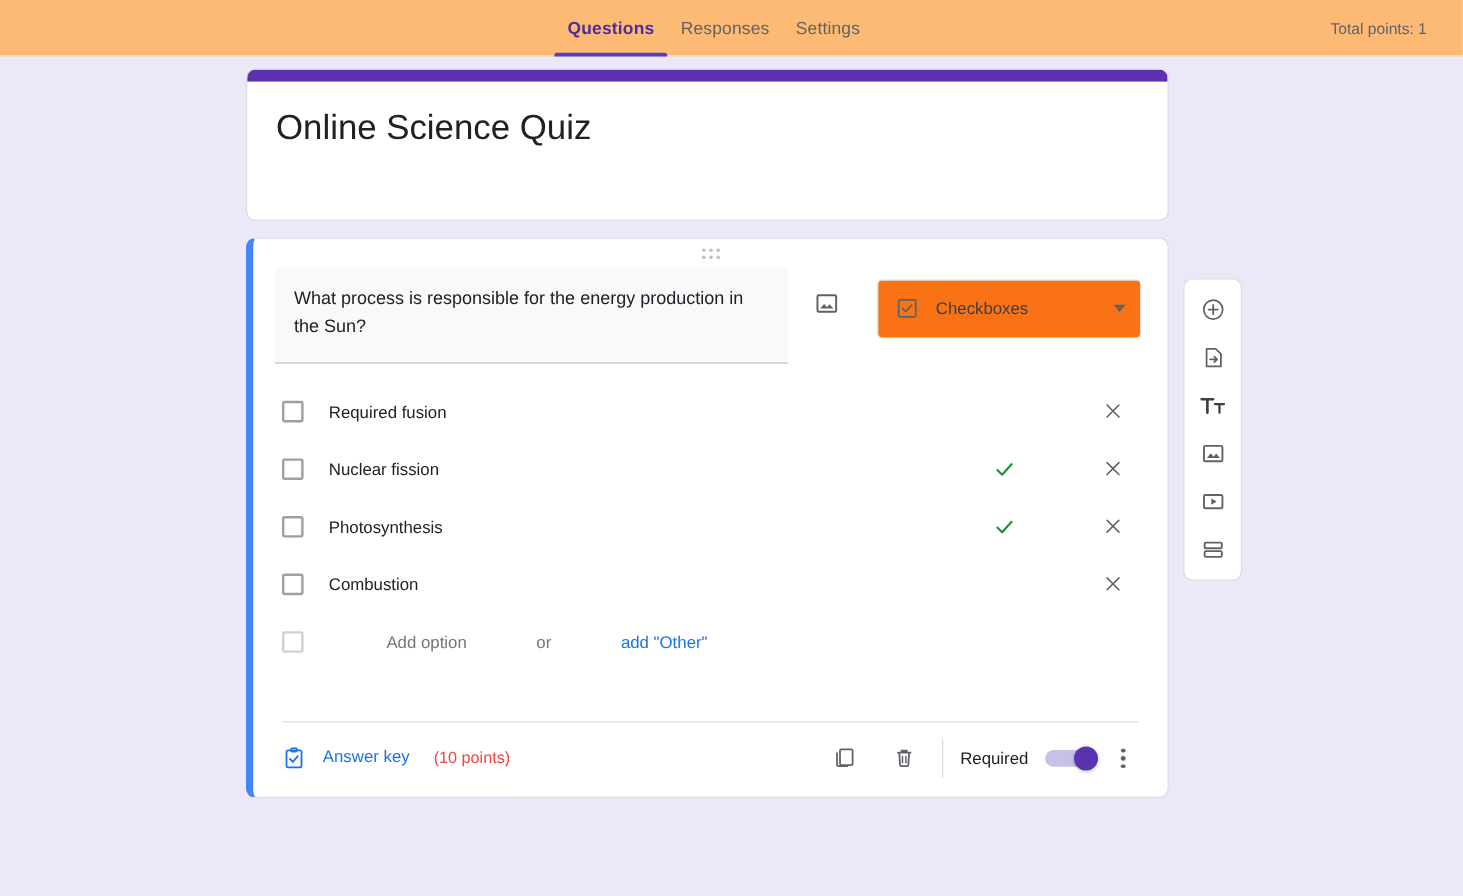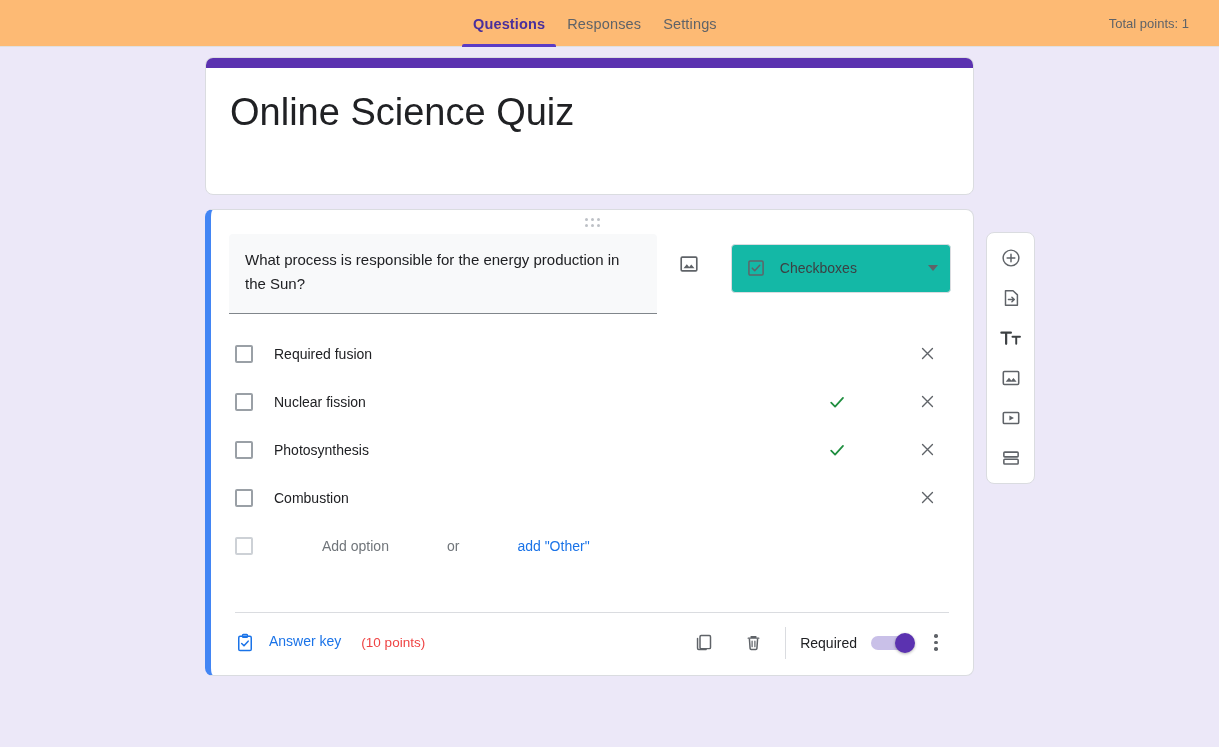--- a/index.html
+++ b/index.html
@@ -62,21 +62,21 @@
     border-radius: 8px;
     overflow: hidden;
     position: relative;
   }
   .header-band {
     height: 10px;
     background: #5b32b0;
   }
   .header-body { padding: 22px 24px 30px 24px; }
   .form-title {
-    font-size: 38px;
+    font-size: 29px;
     color: #202124;
     font-weight: 400;
     letter-spacing: 0;
     margin: 0 0 28px 0;
     line-height: 1.2;
   }
   .form-desc {
     font-size: 14px;
     color: #202124;
     line-height: 22px;
@@ -130,21 +130,21 @@
     margin: 10px 0 0 12px;
     display: flex; align-items: center; justify-content: center;
     border-radius: 50%;
     cursor: pointer;
   }
   .q-type {
     margin: 10px 0 4px 22px;
     width: 222px; height: 49px;
     border: 1px solid #dadce0;
     border-radius: 4px;
-    background: #14b8a6;
+    background: #f97316;
     display: flex; align-items: center;
     padding: 0 12px 0 14px;
     cursor: pointer;
   }
   .q-type-label {
     flex: 1;
     font-size: 14px; color: #3c4043;
     margin-left: 14px;
   }
   .caret {

